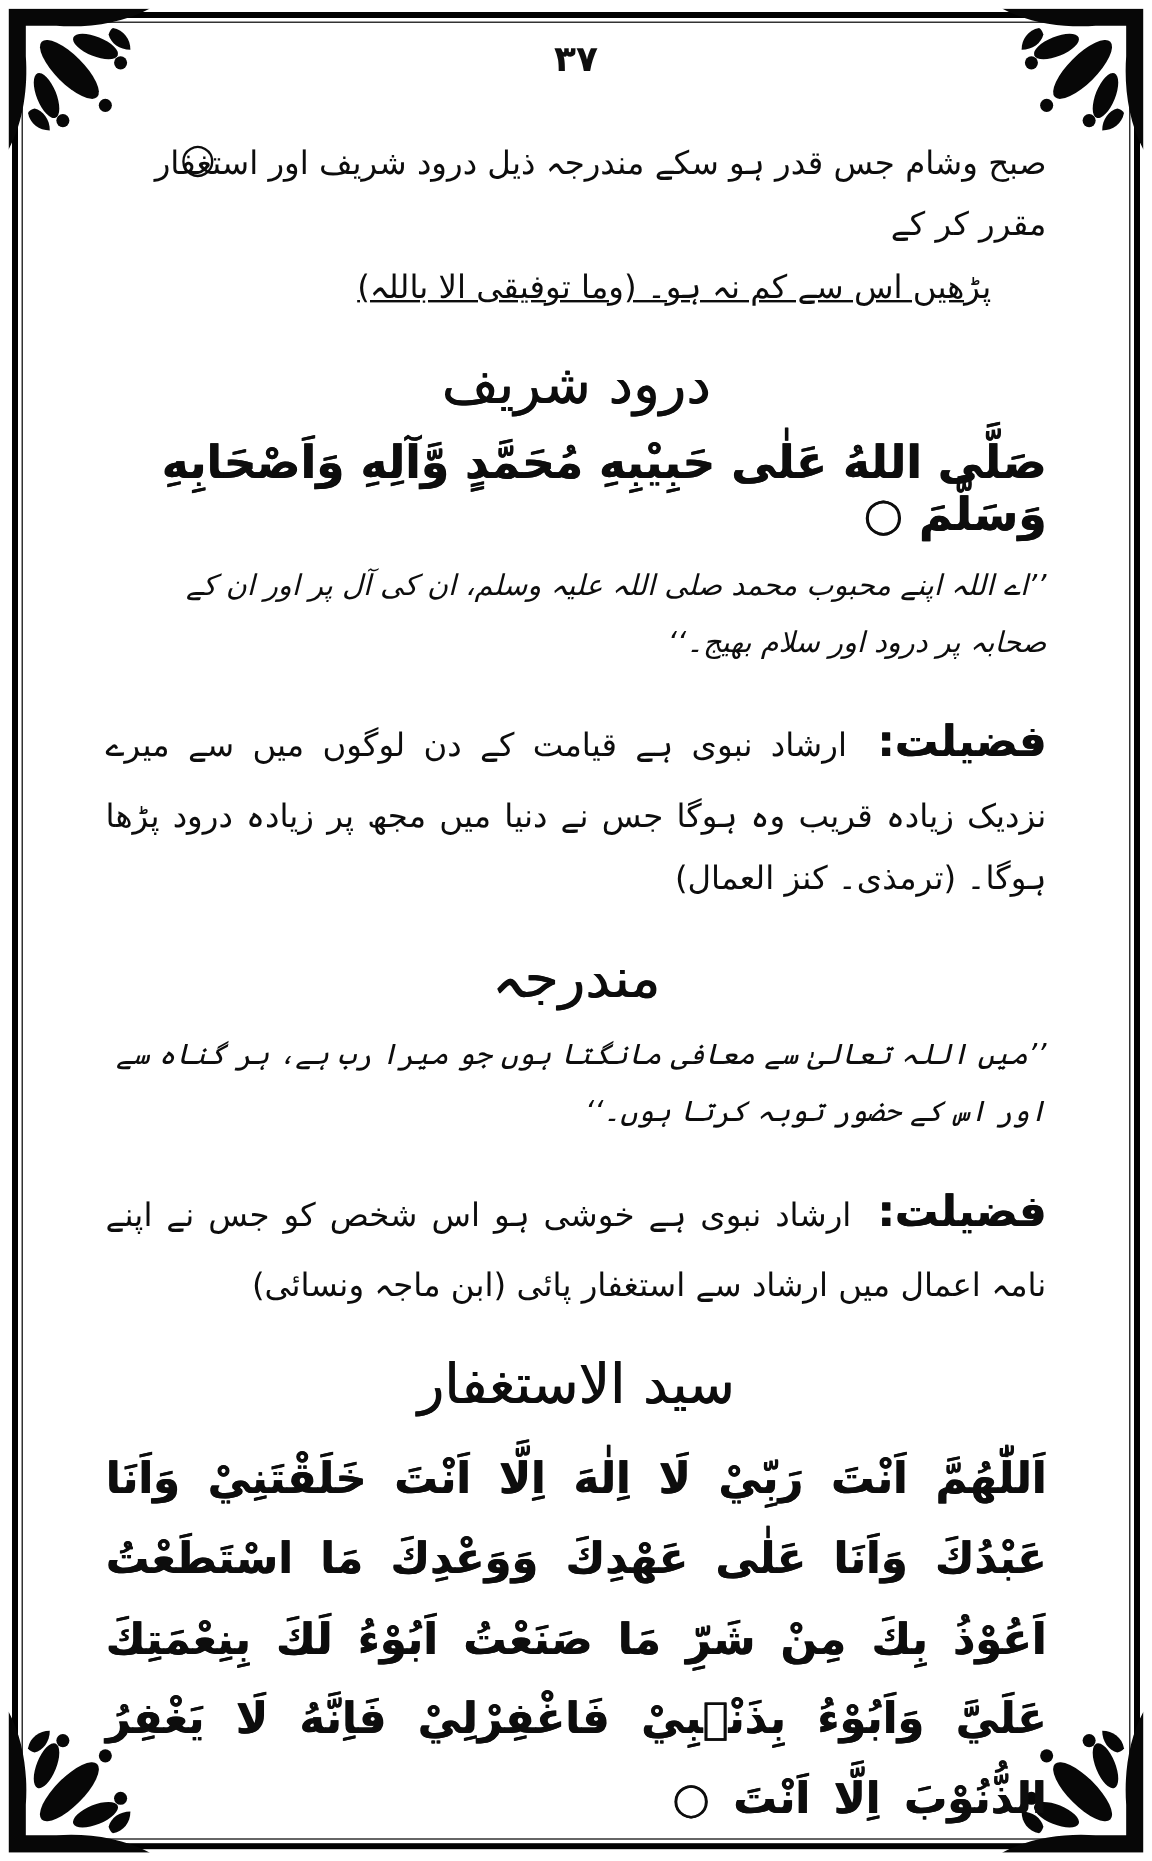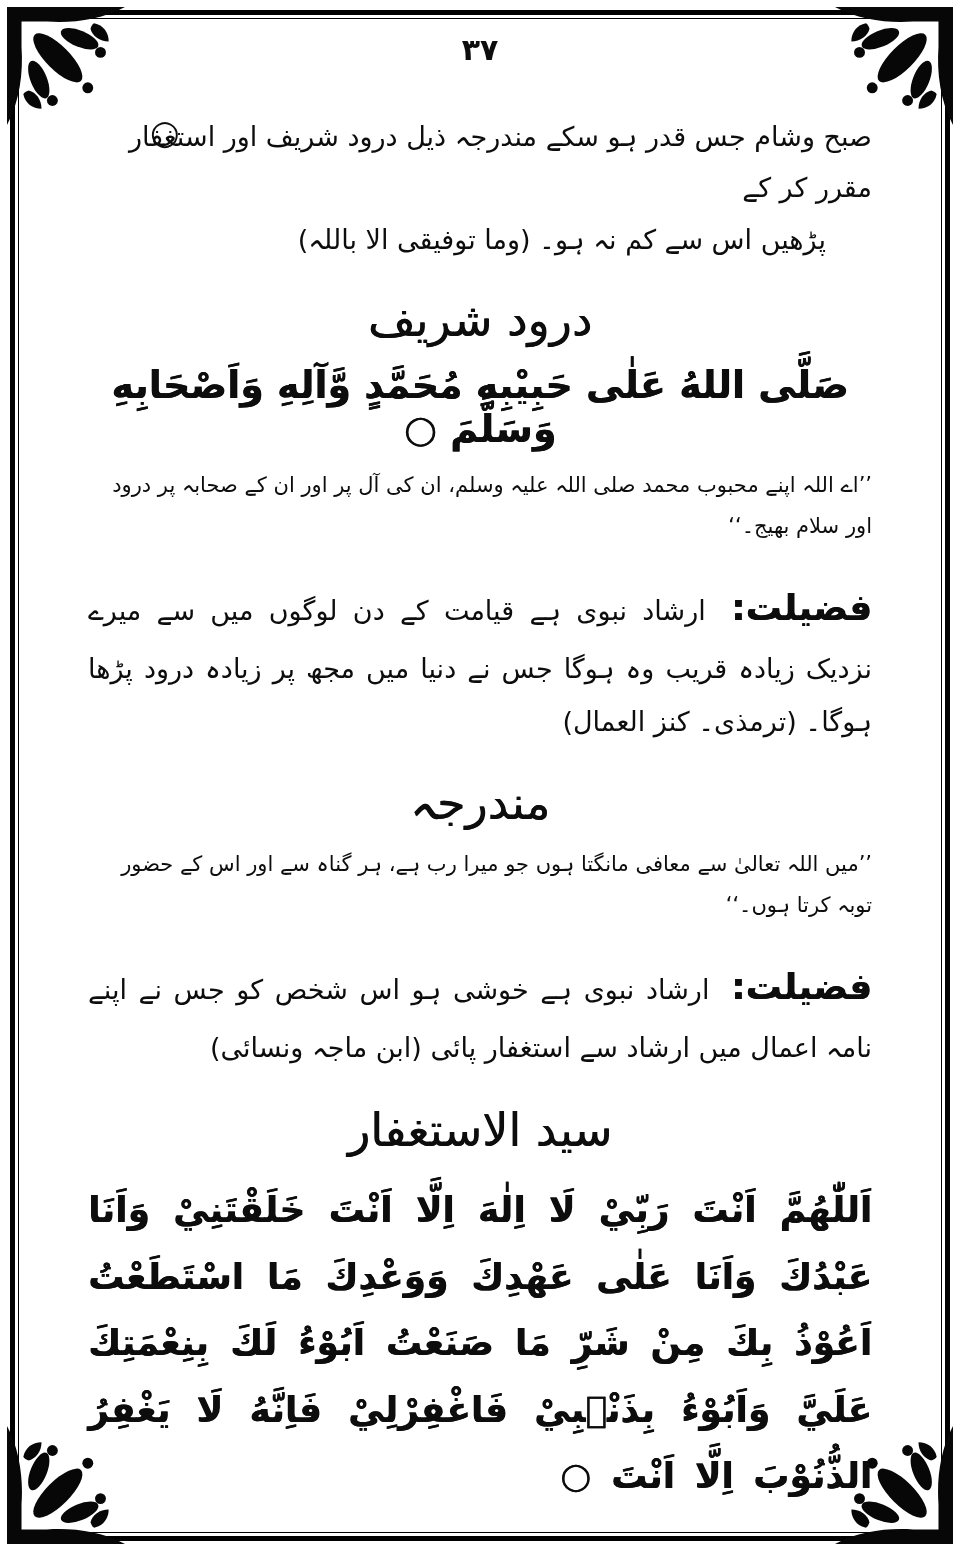--- a/index.html
+++ b/index.html
@@ -36,40 +36,41 @@
     font-size: 30px;
     font-weight: bold;
     margin-top: 6px;
     letter-spacing: 4px;
   }
   .intro { position: relative; margin-top: 44px; font-size: 27px; line-height: 1.9; }
   .intro .marker {
     position: absolute; left: 62px; top: 4px;
     font-size: 34px; font-weight: bold; line-height: 1;
   }
-  .intro .line2 { padding-right: 46px; }
+  .intro .line2 { padding-right: 46px; text-decoration: underline; }
 
   .section-heading {
     text-align: center;
     font-size: 46px;
     font-weight: normal;
     margin-top: 28px;
     text-shadow: 0.6px 0 0 currentColor;
   }
   .arabic-line {
-    text-align: center;
+    text-align: right;
     font-size: 38px;
     font-weight: bold;
     margin-top: 16px;
     text-shadow: 0.5px 0 0 currentColor;
   }
   .translation {
-    font-size: 21px;
+    font-size: 24px;
     line-height: 1.95;
     margin-top: 14px;
+    font-style: italic;
   }
   .fazilat {
     font-size: 27px;
     line-height: 1.95;
     margin-top: 26px;
     text-align: justify;
   }
   .fazilat .label {
     font-weight: bold;
     font-size: 36px;

